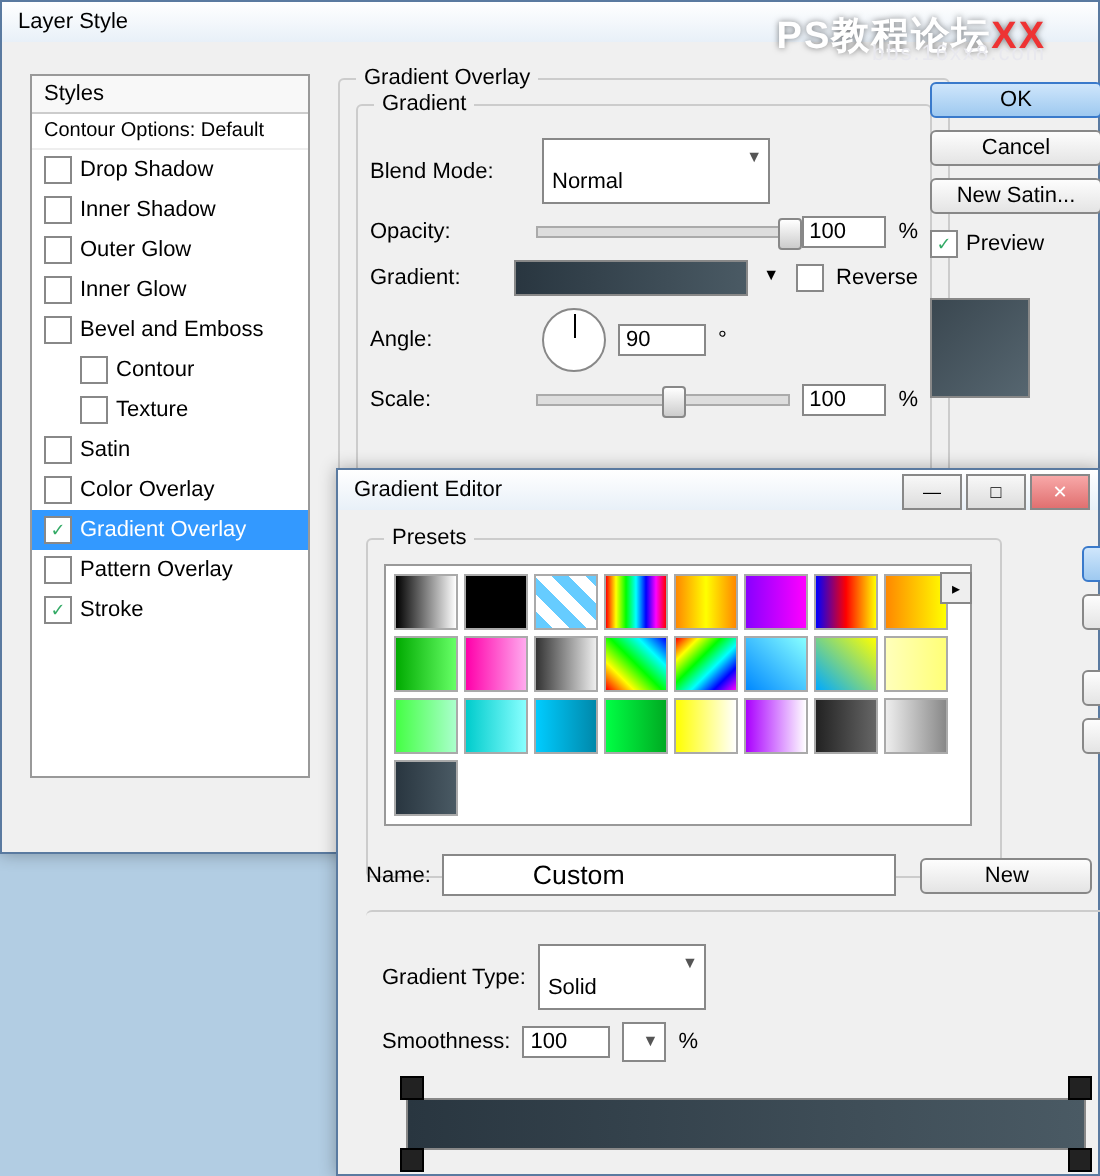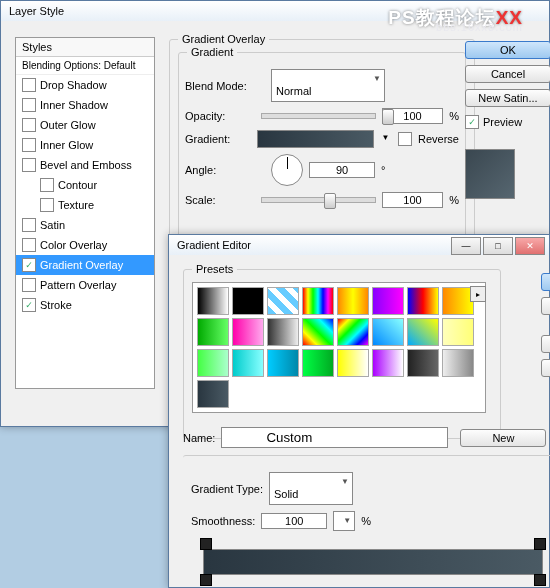--- a/index.html
+++ b/index.html
@@ -17,21 +17,21 @@
 .sl-item.indent{padding-left:24px}
 .sl-item.selected{background:#3399ff;color:#fff}
 .chk{width:12px;height:12px;border:1px solid #888;background:#fff;display:inline-flex;align-items:center;justify-content:center;font-size:9px;color:#3a6;flex-shrink:0}
 .chk.on::before{content:"✓"}
 .field-row{display:flex;align-items:center;margin:6px 0;gap:6px}
 .field-label{width:80px;text-align:left}
 .dropdown{border:1px solid #888;background:#fff;padding:14px 18px 1px 4px;position:relative;min-width:60px;height:16px;line-height:14px}
 .dropdown::after{content:"▼";position:absolute;right:3px;top:2px;font-size:8px;color:#555}
 .slider{width:130px;height:4px;background:#ddd;border:1px solid #aaa;position:relative;display:inline-block}
 .slider .knob{position:absolute;top:-5px;width:10px;height:14px;background:linear-gradient(#fff,#ccc);border:1px solid #888;border-radius:2px}
-.num-input{width:36px;border:1px solid #888;background:#fff;padding:1px 14px;text-align:center}
+.num-input{width:36px;border:1px solid #888;background:#fff;padding:1px 3px;text-align:left}
 .text-input{border:1px solid #888;background:#fff;padding:2px 4px}
 .grad-strip{width:140px;height:16px;border:1px solid #888;background:linear-gradient(90deg,#293640,#4a5a64);position:relative}
 .grad-strip::after{content:"▼";position:absolute;right:-16px;top:2px;font-size:8px}
 .angle-dial{width:30px;height:30px;border:1px solid #888;border-radius:50%;background:#fff;position:relative}
 .angle-dial::after{content:"";position:absolute;left:50%;top:2px;width:1px;height:12px;background:#000}
 .btn{border:1px solid #888;background:linear-gradient(#fdfdfd,#e4e4e4);padding:2px 10px;min-width:64px;text-align:center;border-radius:3px}
 .btn.primary{border:1px solid #3a7acb;background:linear-gradient(#cfe6fb,#9ec9f0)}
 .preset-grid{border:1px solid #999;background:#fff;padding:4px;display:grid;grid-template-columns:repeat(8,32px);grid-auto-rows:28px;gap:3px;width:284px}
 .preset-cell{border:1px solid #aaa}
 .preset-arrow{position:absolute;right:14px;top:16px;width:14px;height:14px;border:1px solid #888;background:#eee;display:flex;align-items:center;justify-content:center;font-size:8px}
@@ -47,21 +47,21 @@
 </head>
 <body>
 
 <div class="window" style="left:0;top:0;width:548px;height:425px">
   <div class="title-bar">Layer Style</div>
   <div class="watermark"><span>PS教程论坛</span><span class="xx">XX</span></div>
   <div class="watermark2">bbs.16xx8.com</div>
 
   <div class="styles-list" style="position:absolute;left:8px;top:30px">
     <div class="sl-head">Styles</div>
-    <div class="sl-sub">Blending Options: Default</div>
+    <div class="sl-sub">Contour Options: Default</div>
     <div id="styles-items">
         <div class="sl-item">
           <span class="chk"></span>
           <span>Drop Shadow</span>
         </div>
         <div class="sl-item">
           <span class="chk"></span>
           <span>Inner Shadow</span>
         </div>
         <div class="sl-item">

